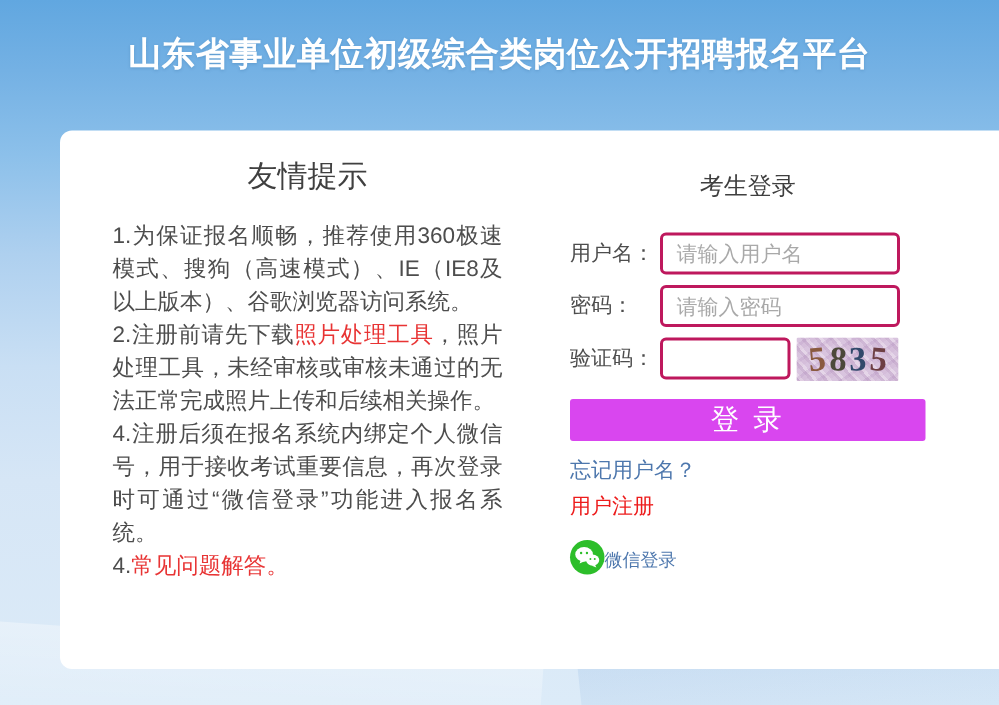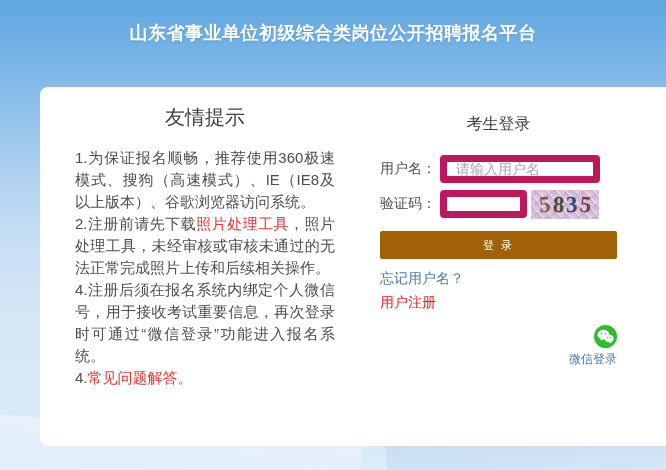--- a/index.html
+++ b/index.html
@@ -31,21 +31,21 @@
   }
   .deco3 {
     position: absolute; left: -60px; top: 425px;
     width: 420px; height: 90px;
     background: linear-gradient(180deg, rgba(255,255,255,0.35), rgba(255,255,255,0));
     transform: rotate(4deg);
   }
   .page-title {
     position: absolute; top: 21px; left: 0; width: 100%;
     text-align: center;
-    color: #ffffff; font-size: 18px; font-weight: bold;
+    color: #ffffff; font-size: 22px; font-weight: bold;
     letter-spacing: 0.5px;
     text-shadow: 0 1px 2px rgba(40,90,140,0.25);
   }
   .card {
     position: absolute; left: 40px; top: 87px;
     width: 643px; height: 359px;
     background: #ffffff; border-radius: 8px;
   }
   
   .tips {
@@ -76,21 +76,21 @@
   .form-row {
     display: flex; align-items: center;
     margin-bottom: 7px; height: 28px;
   }
   .form-label {
     width: 60px; 
     font-size: 14px; color: #4d4d4d;
     flex: 0 0 60px;
   }
   .text-input {
-    height: 28px; border: 7px solid #be185d; border-radius: 4px;
+    height: 28px; border: 2px solid #be185d; border-radius: 4px;
     font-size: 14px; color: #333; padding: 0 9px; outline: none;
     font-family: "Liberation Sans", "DejaVu Sans", sans-serif;
   }
   .text-input::placeholder { color: #a9a9a9; }
   .input-wide { width: 160px; }
   .input-captcha { width: 87px; }
   .captcha-img {
     width: 68px; height: 29px; margin-left: 4px;
     border-radius: 1px;
     background:
@@ -104,41 +104,41 @@
     font-weight: bold; font-size: 23px; line-height: 1;
     padding: 0 1px;
   }
   .captcha-digit:nth-child(1) { transform: rotate(-5deg); }
   .captcha-digit:nth-child(2) { transform: rotate(3deg); }
   .captcha-digit:nth-child(3) { transform: rotate(-2deg); }
   .captcha-digit:nth-child(4) { transform: rotate(5deg); }
   .login-btn {
     margin-top: 6px;
     width: 237px; height: 28px;
-    background: #a16207; color: #ffffff;
+    background: #d946ef; color: #ffffff;
     border: none; border-radius: 2px;
-    font-size: 11px; letter-spacing: 2px;
+    font-size: 19px; letter-spacing: 2px;
     font-family: "Liberation Sans", "DejaVu Sans", sans-serif;
     cursor: pointer;
   }
   .links-row {
     margin-top: 11px;
     display: flex; justify-content: space-between;
     width: 185px;
     font-size: 14px; color: #4d77ad;
   }
   .links-row span { cursor: pointer; }
   .register-row {
     margin-top: 6px; text-align: left;
     font-size: 14px; color: #ed1c1c;
   }
   .register-row span { cursor: pointer; }
   .wechat {
     margin-top: 13px;
-    display: flex; flex-direction: column; align-items: flex-end;
+    display: flex; flex-direction: row; align-items: center;
   }
   .wechat-icon {
     width: 23px; height: 23px; border-radius: 50%;
     background: #2dbe2a;
     display: flex; align-items: center; justify-content: center;
     cursor: pointer;
   }
   .wechat-label {
     margin-top: 3px;
     font-size: 12px; color: #4d77ad; cursor: pointer;
@@ -166,20 +166,24 @@
       </div>
     </div>
 
     <div class="login">
       <div class="login-title">考生登录</div>
 
       <div class="form">
         <div class="form-row">
           <span class="form-label">用户名：</span>
           <input class="text-input input-wide" type="text" placeholder="请输入用户名" style="">
+        </div>
+        <div class="form-row">
+          <span class="form-label">密码：</span>
+          <input class="text-input input-wide" type="password" placeholder="请输入密码" style="">
         </div>
         <div class="form-row">
           <span class="form-label">验证码：</span>
           <input class="text-input input-captcha" type="text" style="">
           <div class="captcha-img">
             <span class="captcha-digit" style="color: rgb(138, 90, 64);">5</span>
             <span class="captcha-digit" style="color: rgb(76, 73, 58);">8</span>
             <span class="captcha-digit" style="color: rgb(50, 73, 107);">3</span>
             <span class="captcha-digit" style="color: rgb(109, 63, 68);">5</span>
           </div>

